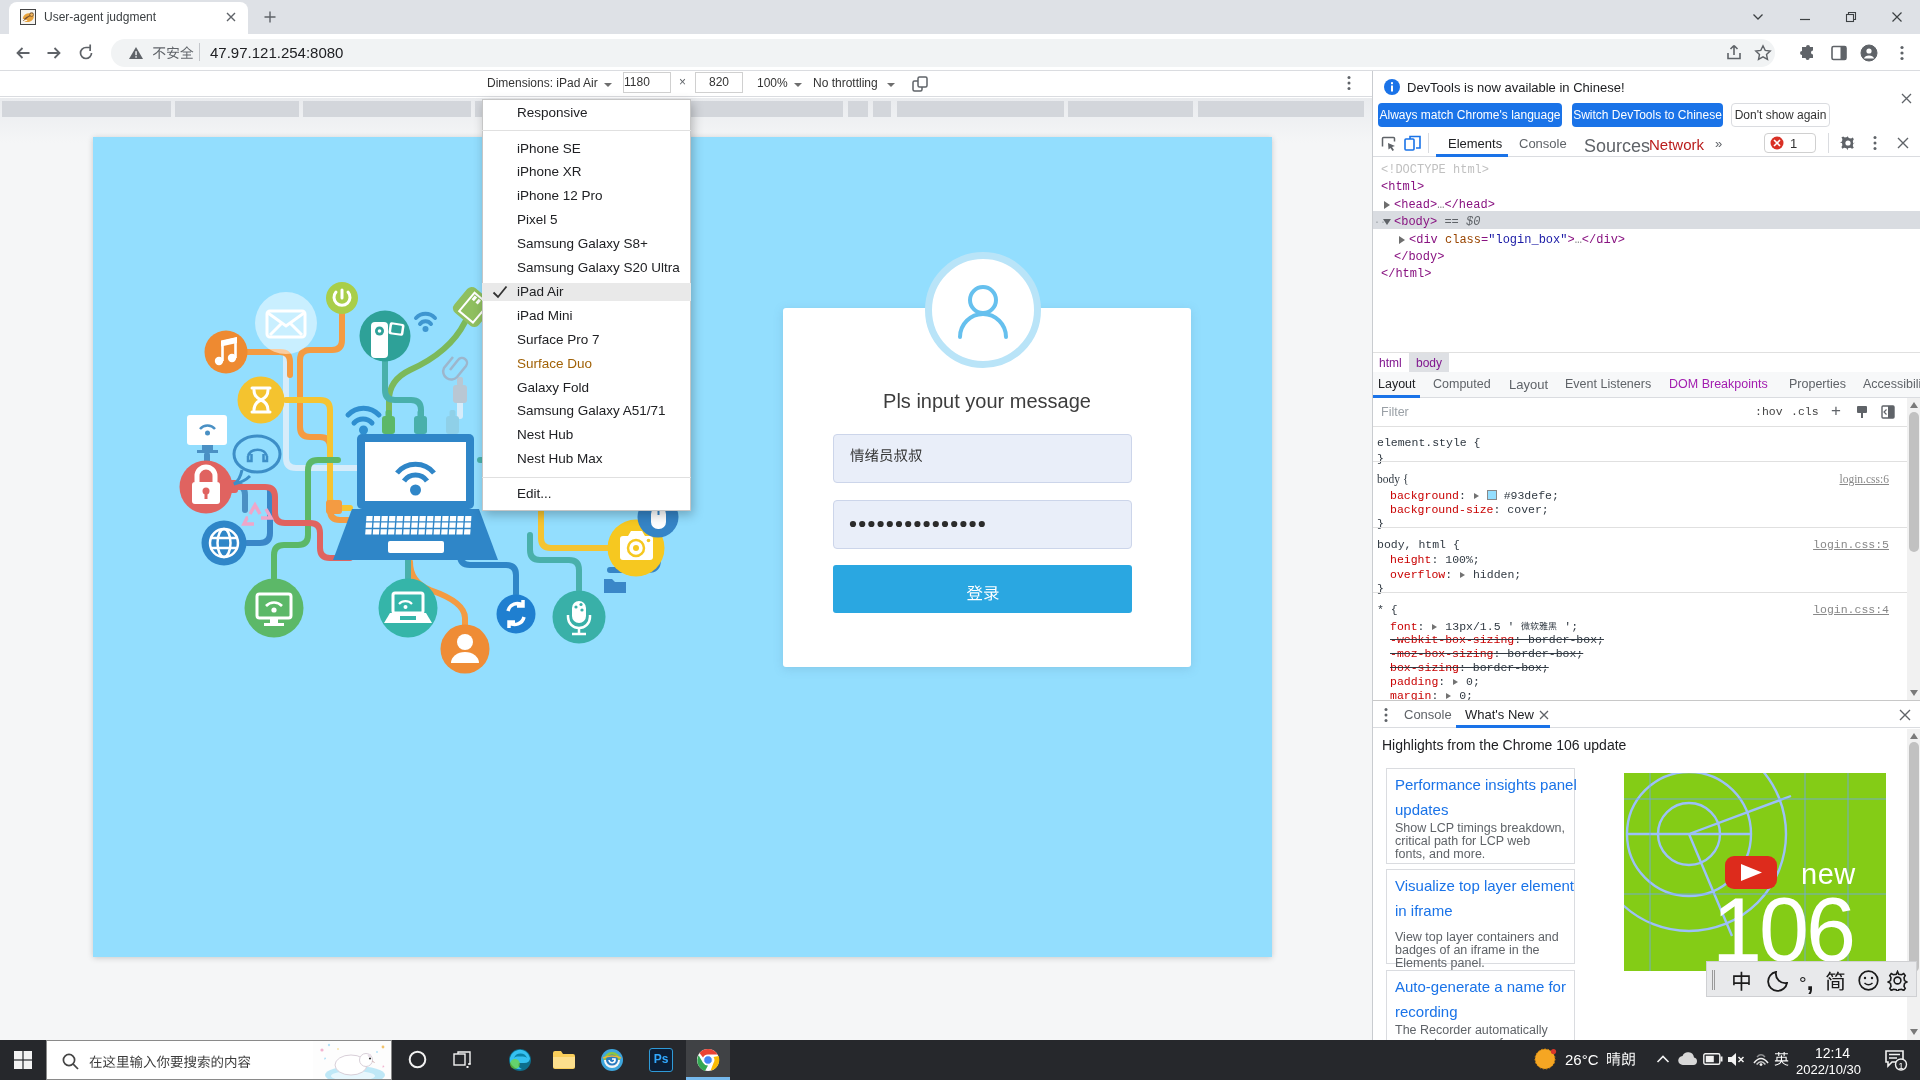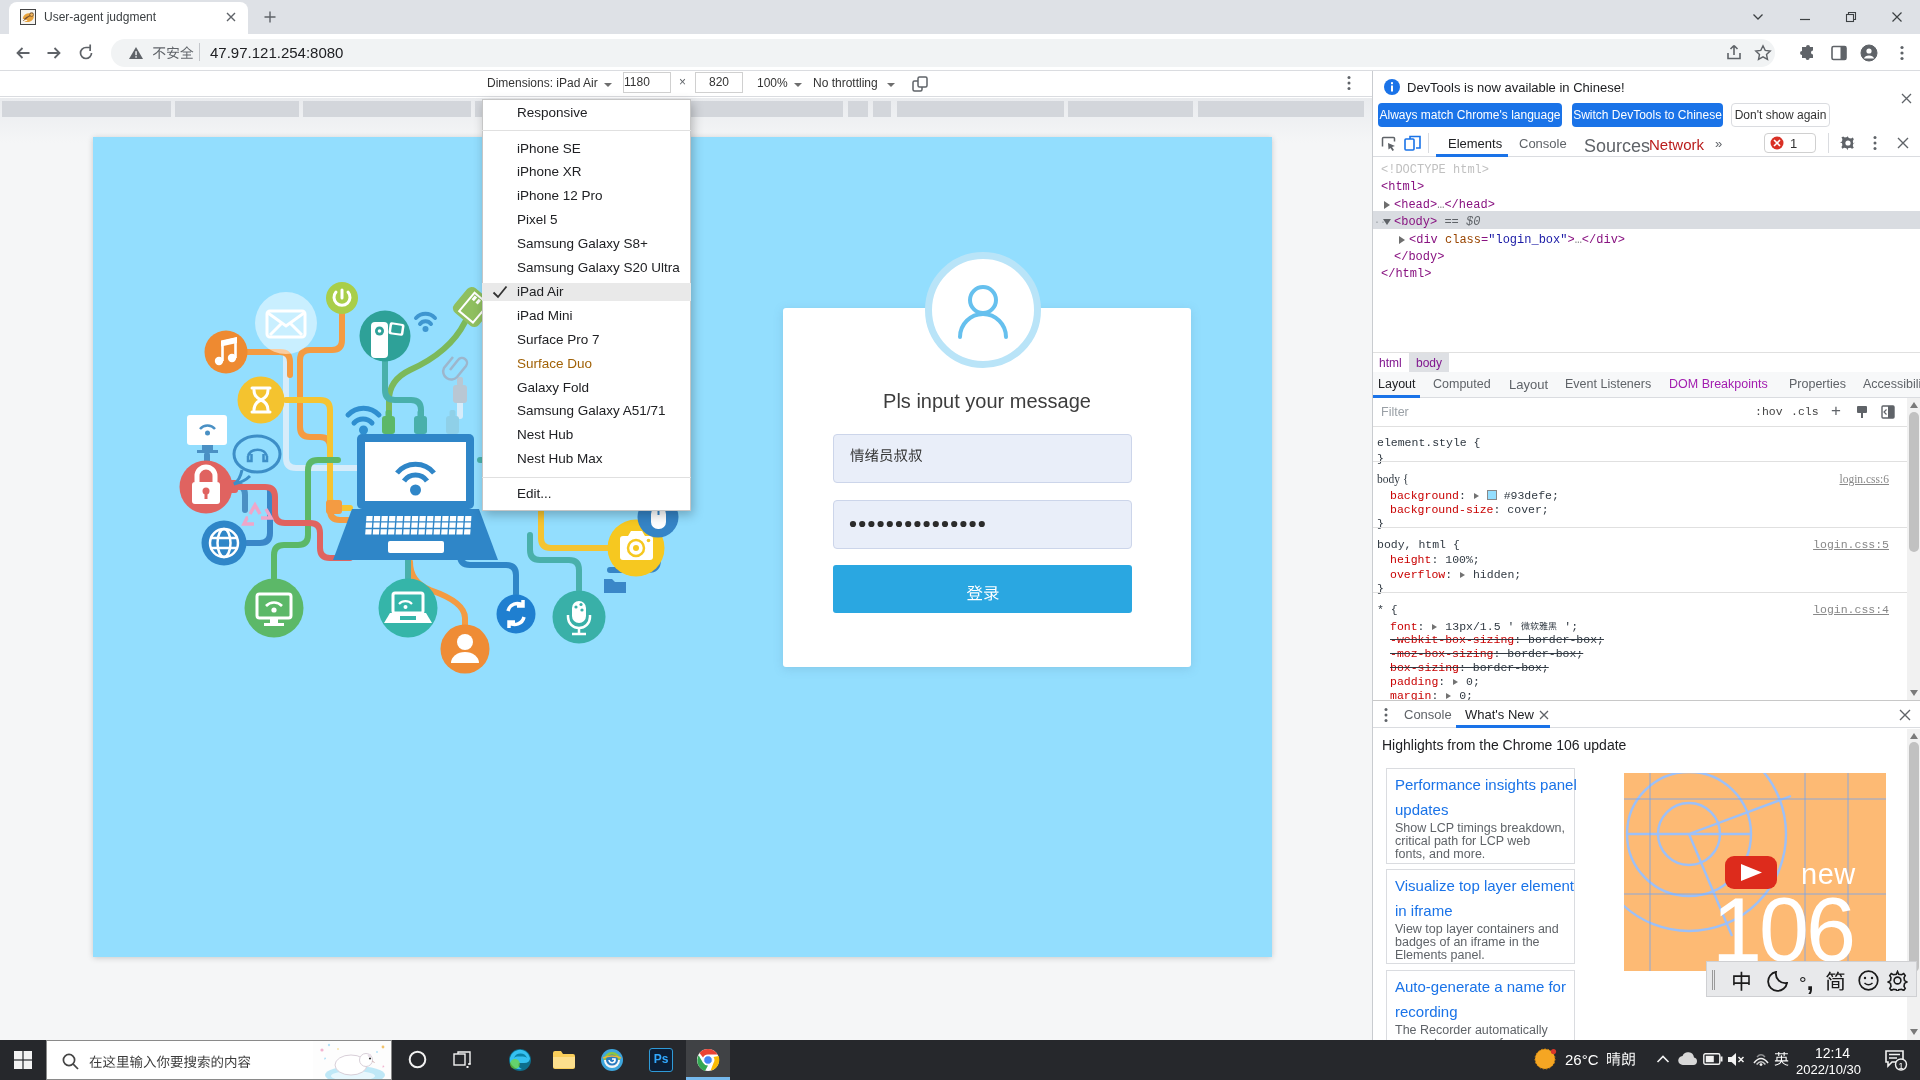--- a/index.html
+++ b/index.html
@@ -520,34 +520,34 @@
  <div class="abs" style="left:8px;top:4px;font-size:15px;color:#1a73e8;line-height:24.5px;white-space:nowrap">Performance insights panel<br>updates</div>
  <div class="abs" style="left:8px;top:53px;font-size:12.5px;color:#5f6368;line-height:13.2px">
             <div style="margin-top:0px">Show LCP timings breakdown,</div>
             <div style="margin-top:0px">critical path for LCP web</div>
             <div style="margin-top:0px">fonts, and more.</div>
           </div>
 </div>
         <div class="abs" style="left:13px;top:168px;width:189px;height:95px;border:1px solid #dadce0">
  <div class="abs" style="left:8px;top:4px;font-size:15px;color:#1a73e8;line-height:24.5px;white-space:nowrap">Visualize top layer element<br>in iframe</div>
  <div class="abs" style="left:8px;top:53px;font-size:12.5px;color:#5f6368;line-height:13.2px">
-            <div style="margin-top:0px">View top layer containers and</div>
+            <div style="margin-top:8px">View top layer containers and</div>
             <div style="margin-top:0px">badges of an iframe in the</div>
             <div style="margin-top:0px">Elements panel.</div>
           </div>
 </div>
         <div class="abs" style="left:13px;top:269px;width:189px;height:96px;border:1px solid #dadce0">
  <div class="abs" style="left:8px;top:4px;font-size:15px;color:#1a73e8;line-height:24.5px;white-space:nowrap">Auto-generate a name for<br>recording</div>
  <div class="abs" style="left:8px;top:53px;font-size:12.5px;color:#5f6368;line-height:13.2px">
             <div style="margin-top:0px">The Recorder automatically</div>
             <div style="margin-top:0px">generates a name for new</div>
             <div style="margin-top:0px"></div>
           </div>
 </div>
-<div class="abs" style="left:251px;top:72px;width:262px;height:198px;background:#fdba74;overflow:hidden">
+<div class="abs" style="left:251px;top:72px;width:262px;height:198px;background:#84cc16;overflow:hidden">
  <svg width="262" height="198" viewBox="0 0 262 198">
   <g stroke="#9cc0f8" fill="none" stroke-width="2.4">
    <circle cx="65" cy="61" r="62"></circle>
    <circle cx="65" cy="61" r="97"></circle>
    <circle cx="65" cy="61" r="31"></circle>
    <path d="M65 61 L108 163 M65 61 L167 23 M3 61 H127"></path>
   </g>
   <g stroke="#6ea4f5" fill="none" stroke-width="0.8">
    <path d="M0 26 H262 M0 121 H262 M26 0 V198 M181 0 V198 M224 0 V198"></path>
   </g>

